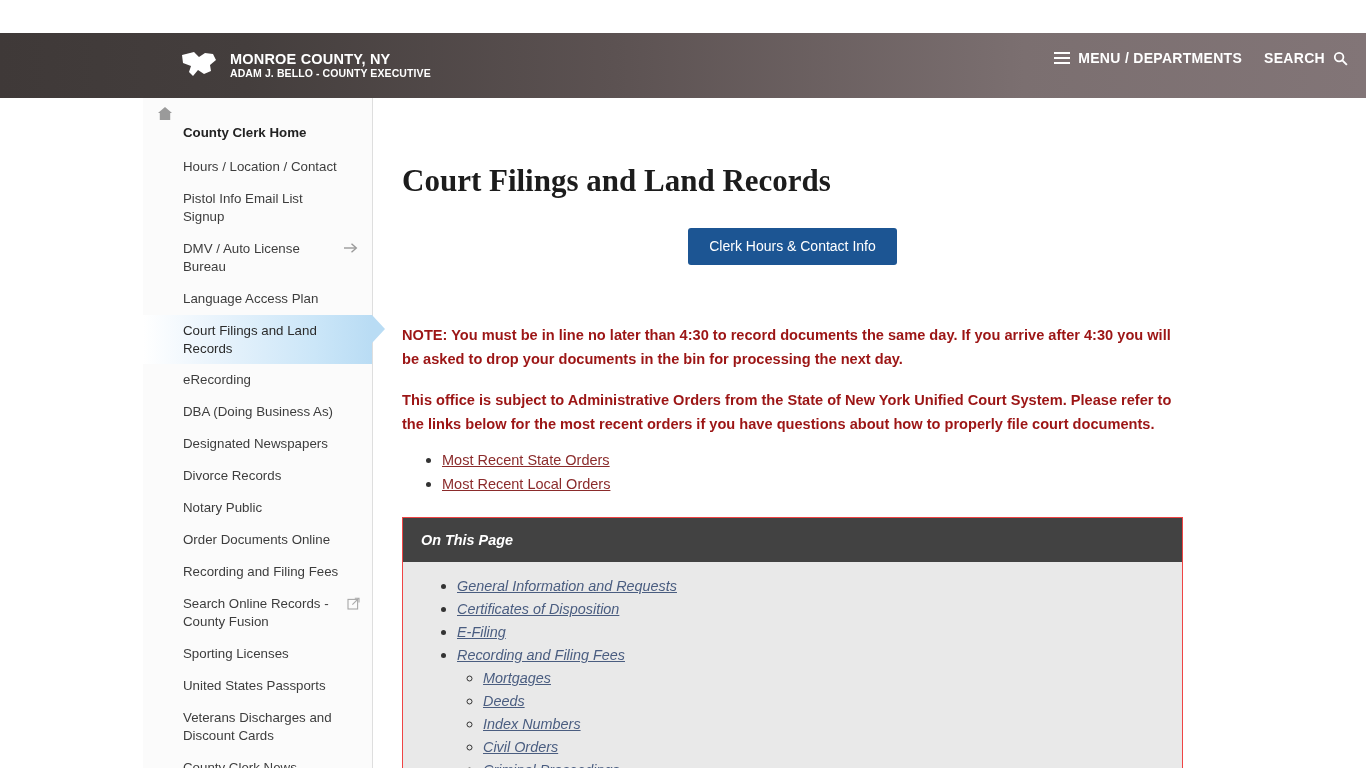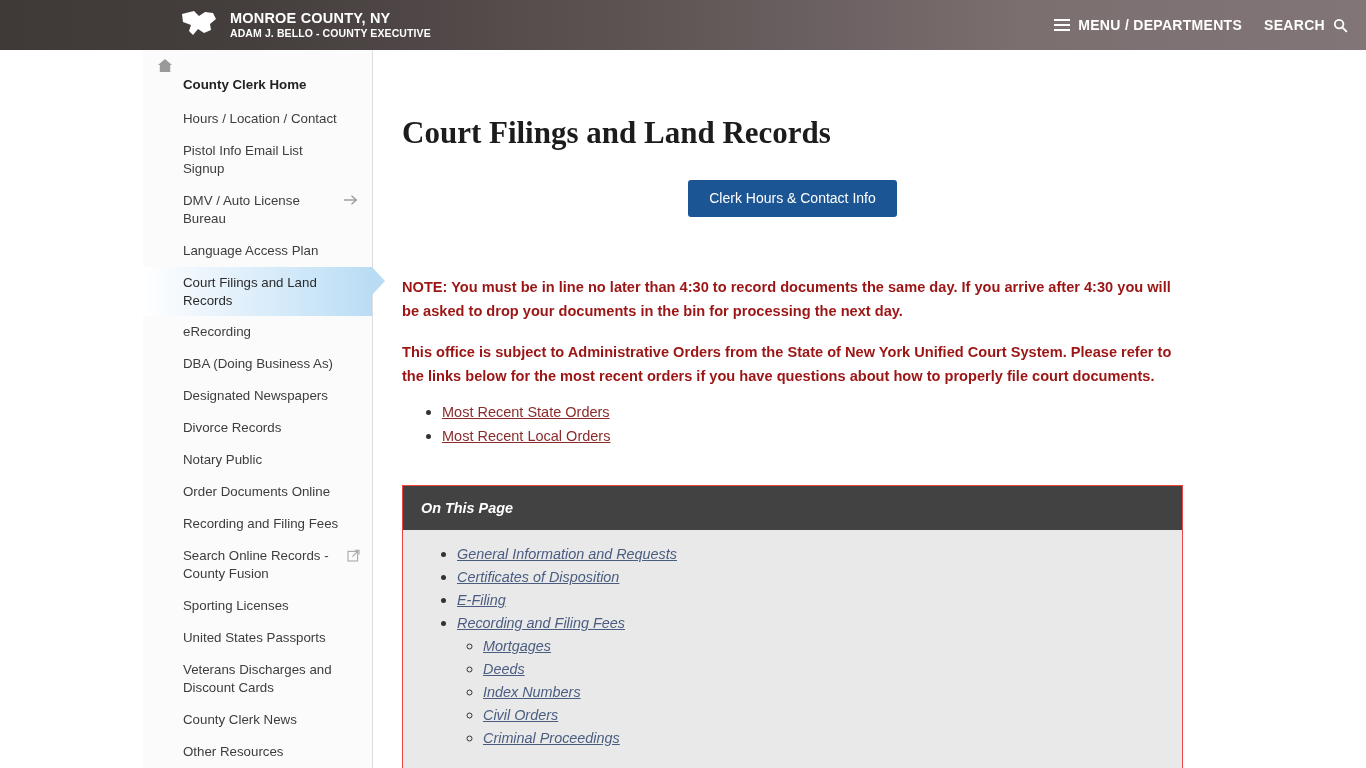--- a/index.html
+++ b/index.html
@@ -9,24 +9,25 @@
     height: 768px;
     overflow: hidden;
     background: #ffffff;
     font-family: "Liberation Sans", sans-serif;
     color: #333333;
   }
 
   
   .site-header {
     position: relative;
-    height: 50px;
+    height: 65px;
     background: linear-gradient(to right, #3f3938 0%, #443e3d 18%, #5c5252 45%, #7b6f70 75%, #827577 100%);
     display: flex;
     align-items: center;
+    margin-top: 33px;
   }
   .brand {
     display: flex;
     align-items: center;
     margin-left: 180px;
   }
   .brand-logo {
     width: 40px;
     height: 34px;
     margin-right: 10px;
@@ -188,21 +189,21 @@
   }
   .note {
     color: #9c1515;
     font-weight: bold;
     font-size: 14.6px;
     line-height: 1.65;
     margin: 0 0 17px 0;
   }
   .note.second { margin-bottom: 15px; }
   .orders-list {
-    margin: 0 0 40px 0;
+    margin: 0 0 24px 0;
     padding-left: 40px;
     list-style: disc;
   }
   .orders-list li { margin-bottom: 6px; }
   .orders-list a {
     color: #8b2b2b;
     font-size: 14.5px;
     text-decoration: underline;
   }
 

